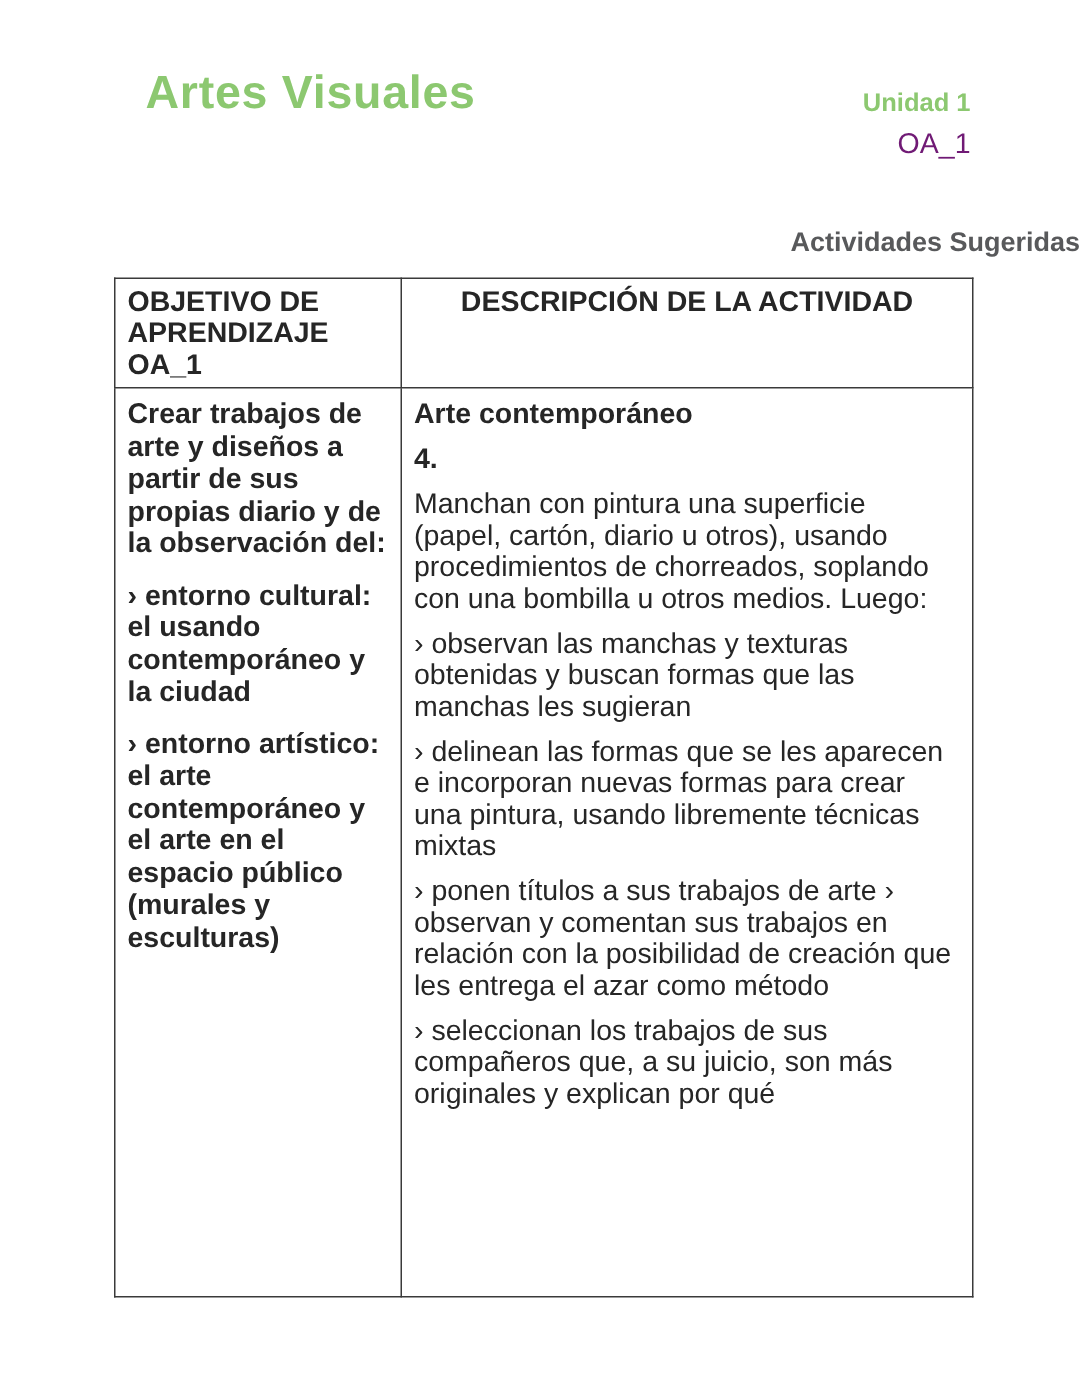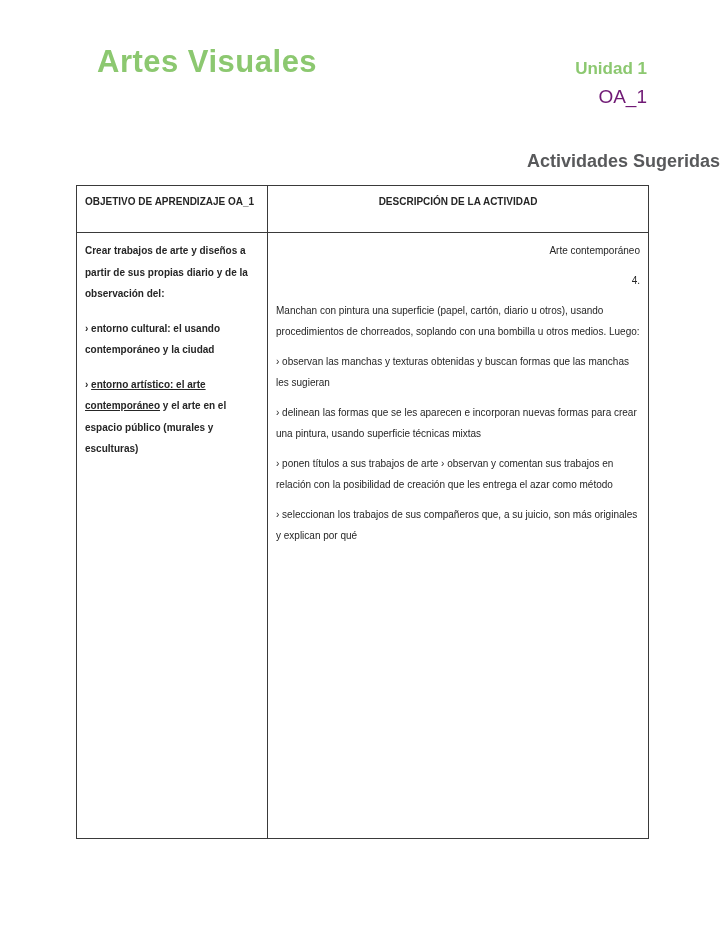--- a/index.html
+++ b/index.html
@@ -72,21 +72,21 @@
   }
 
   
   .activities-table {
     position: absolute;
     left: 76px;
     top: 185px;
     width: 572px;
     border-collapse: collapse;
     table-layout: fixed;
-    font-size: 10px;
+    font-size: 19px;
   }
   .activities-table th,
   .activities-table td {
     border: 1px solid #3a3a3a;
     vertical-align: top;
     background: #ffffff;
   }
   .activities-table th {
     font-weight: bold;
     line-height: 21px;
@@ -104,22 +104,22 @@
   }
   .objective-cell p {
     font-weight: bold;
     margin: 0 0 13px 0;
     line-height: 21.5px;
   }
   .description-cell p {
     margin: 0 0 9px 0;
     line-height: 21px;
   }
-  .description-cell p.bold { font-weight: normal; text-align: right; }
-  .underline { text-decoration: underline; }
+  .description-cell p.bold { font-weight: bold; }
+  .underline { }
 </style>
 </head>
 <body>
 
 <div class="page">
 
   <header class="doc-header">
     <div class="header-left">
       <h1 class="brand">Artes Visuales</h1>
     </div>
@@ -147,21 +147,21 @@
         <td class="objective-cell">
           <p>Crear trabajos de arte y diseños a partir de sus propias diario y de la observación del:</p>
           <p>› entorno cultural: el usando contemporáneo y la ciudad</p>
           <p><span>› </span><span class="underline">entorno artístico: el arte contemporáneo</span><span> y el arte en el espacio público (murales y esculturas)</span></p>
         </td>
         <td class="description-cell">
           <p class="bold">Arte contemporáneo</p>
           <p class="bold">4.</p>
           <p>Manchan con pintura una superficie (papel, cartón, diario u otros), usando procedimientos de chorreados, soplando con una bombilla u otros medios. Luego:</p>
           <p>› observan las manchas y texturas obtenidas y buscan formas que las manchas les sugieran</p>
-          <p>› delinean las formas que se les aparecen e incorporan nuevas formas para crear una pintura, usando superficie técnicas mixtas</p>
+          <p>› delinean las formas que se les aparecen e incorporan nuevas formas para crear una pintura, usando libremente técnicas mixtas</p>
           <p>› ponen títulos a sus trabajos de arte › observan y comentan sus trabajos en relación con la posibilidad de creación que les entrega el azar como método</p>
           <p>› seleccionan los trabajos de sus compañeros que, a su juicio, son más originales y explican por qué</p>
         </td>
       </tr>
     </tbody>
   </table>
 
 </div>
 
 </body></html>

